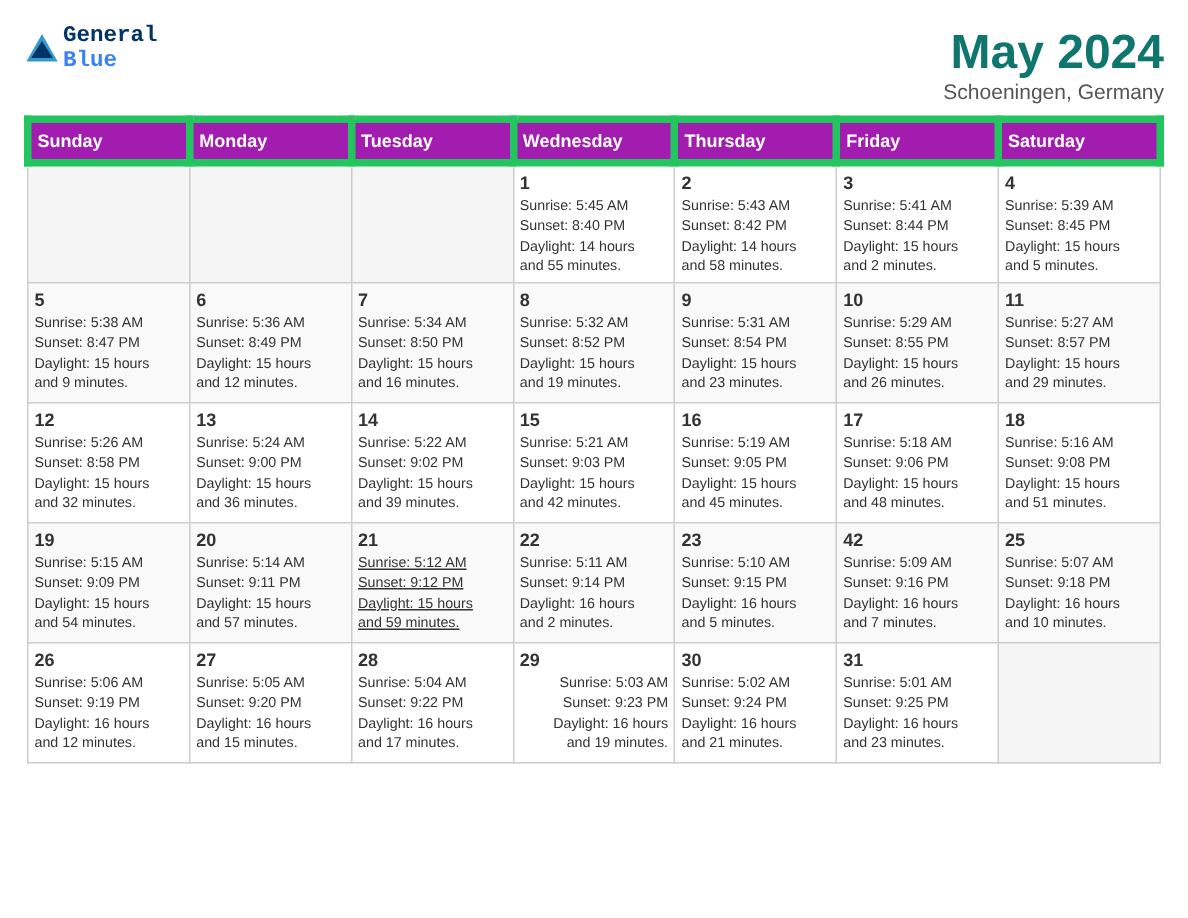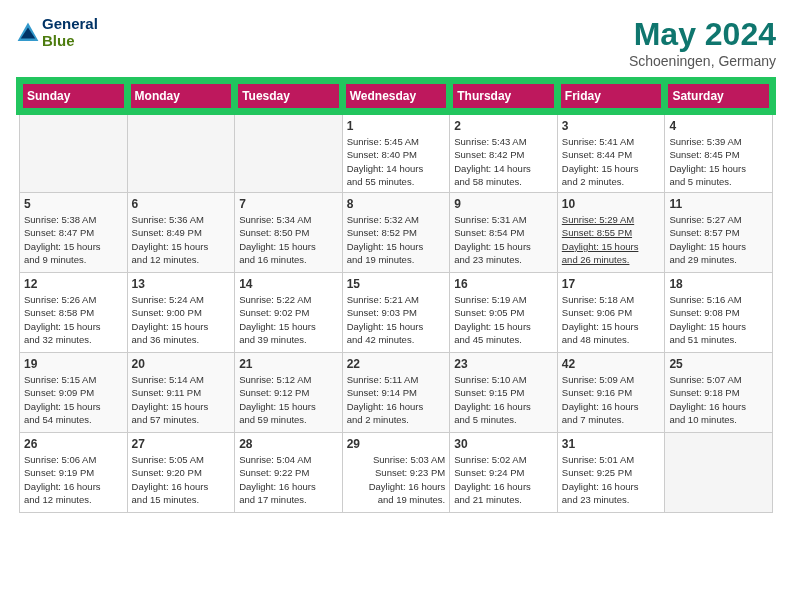--- a/index.html
+++ b/index.html
@@ -12,20 +12,21 @@
     }
     .header-area {
       display: flex;
       justify-content: space-between;
       align-items: flex-start;
       margin-bottom: 8px;
     }
     .logo {
       display: flex;
       align-items: center;
+      font-family: Liberation Mono, monospace;
     }
     .logo-icon {
       width: 24px;
       height: 24px;
       margin-right: 2px;
     }
     .title-block {
       text-align: right;
     }
     .month-year {
@@ -36,26 +37,26 @@
     .location {
       font-size: 14px;
       color: #555;
     }
     table {
       width: 100%;
       border-collapse: collapse;
       table-layout: fixed;
     }
     th {
-      background-color: #be185d;
+      background-color: #a21caf;
       color: #fff;
       font-size: 12px;
       padding: 5px 4px;
       text-align: left;
-      border: 7px solid #22c55e;
+      border: 5px solid #22c55e;
     }
     td {
       vertical-align: top;
       border: 1px solid #ccc;
       padding: 4px;
       height: 80px;
       background: #fff;
       font-size: 10px;
       color: #333;
     }
@@ -82,21 +83,21 @@
 </head>
 <body>
 
 <div class="header-area">
   <div class="logo">
     <svg class="logo-icon" viewBox="0 0 30 30" xmlns="http://www.w3.org/2000/svg">
       <polygon points="15,2 28,25 2,25" fill="#3399cc"></polygon>
       <polygon points="15,8 24,22 6,22" fill="#003366"></polygon>
     </svg>
     <div>
-      <div style="font-size:15px;font-weight:bold;color:#003366;line-height:1.1;">General<br><span style="color:#4d7c0f;">Blue</span></div>
+      <div style="font-size:15px;font-weight:bold;color:#003366;line-height:1.1;">General<br><span style="color:#3b82f6;">Blue</span></div>
     </div>
   </div>
   <div class="title-block">
     <div class="month-year">May 2024</div>
     <div class="location">Schoeningen, Germany</div>
   </div>
 </div>
 
 <table>
   <thead>
@@ -175,21 +176,21 @@
         </td>
         <td>
           <div class="day-number">9</div>
           <div class="day-info" style="white-space: pre-line;">Sunrise: 5:31 AM
 Sunset: 8:54 PM
 Daylight: 15 hours
 and 23 minutes.</div>
         </td>
         <td>
           <div class="day-number">10</div>
-          <div class="day-info" style="white-space: pre-line; text-decoration: underline;">Sunrise: 5:29 AM
+          <div class="day-info" style="white-space: pre-line;">Sunrise: 5:29 AM
 Sunset: 8:55 PM
 Daylight: 15 hours
 and 26 minutes.</div>
         </td>
         <td>
           <div class="day-number">11</div>
           <div class="day-info" style="white-space: pre-line;">Sunrise: 5:27 AM
 Sunset: 8:57 PM
 Daylight: 15 hours
 and 29 minutes.</div>
@@ -256,21 +257,21 @@
         </td>
         <td>
           <div class="day-number">20</div>
           <div class="day-info" style="white-space: pre-line;">Sunrise: 5:14 AM
 Sunset: 9:11 PM
 Daylight: 15 hours
 and 57 minutes.</div>
         </td>
         <td>
           <div class="day-number">21</div>
-          <div class="day-info" style="white-space: pre-line;">Sunrise: 5:12 AM
+          <div class="day-info" style="white-space: pre-line; text-decoration: underline;">Sunrise: 5:12 AM
 Sunset: 9:12 PM
 Daylight: 15 hours
 and 59 minutes.</div>
         </td>
         <td>
           <div class="day-number">22</div>
           <div class="day-info" style="white-space: pre-line;">Sunrise: 5:11 AM
 Sunset: 9:14 PM
 Daylight: 16 hours
 and 2 minutes.</div>

